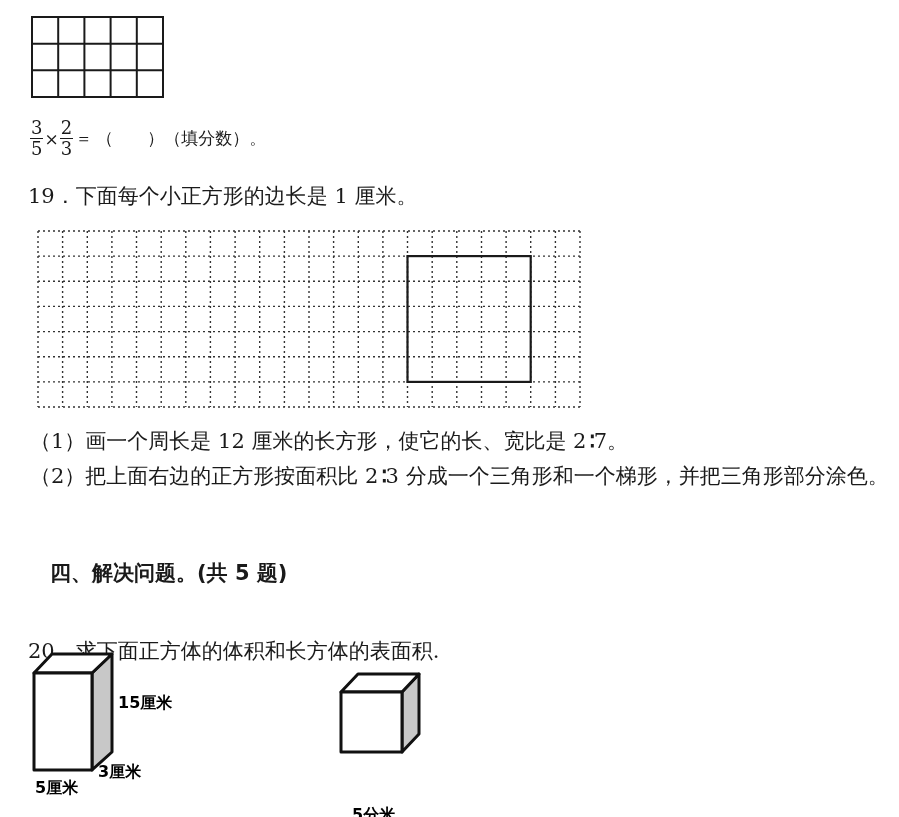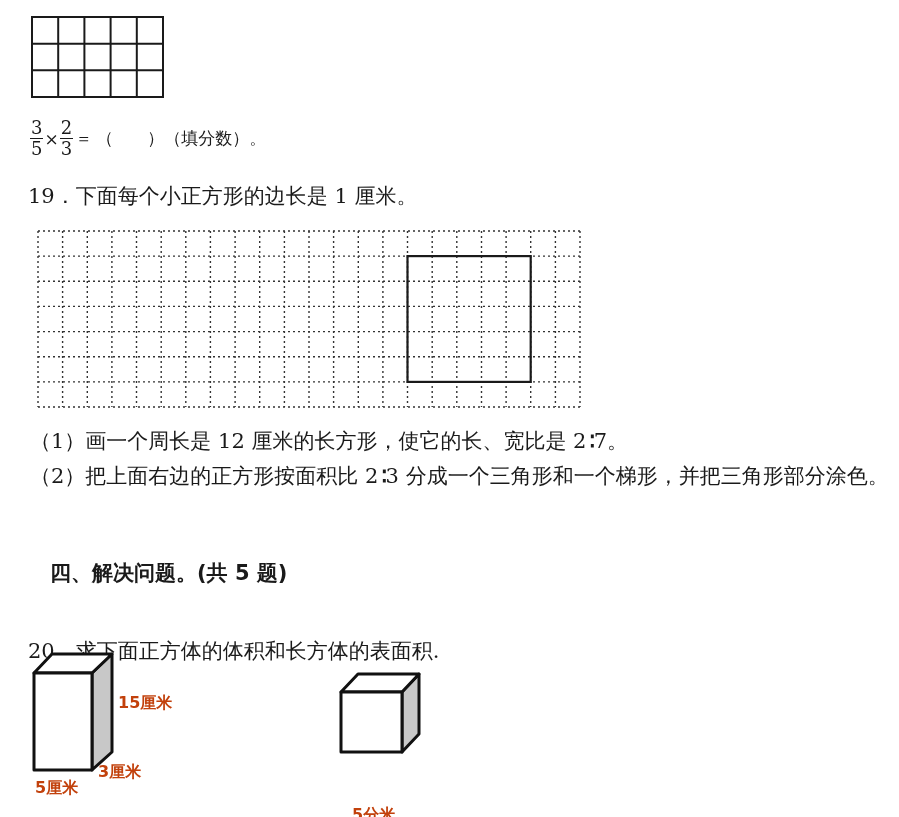--- a/index.html
+++ b/index.html
@@ -8,21 +8,21 @@
     font-family: "DejaVu Serif", "Liberation Serif", serif;
     color: #1a1a1a;
   }
   .abs { position: absolute; }
   .text { font-size: 21px; white-space: nowrap; line-height: 20px; }
   .bold { font-weight: bold; font-family: "DejaVu Sans", "Liberation Sans", sans-serif; }
   .frac { display: inline-flex; flex-direction: column; align-items: center; vertical-align: middle; font-size: 18px; line-height: 20px; }
   .frac .num { border-bottom: 1px solid #1a1a1a; padding: 0 1px; }
   .frac .den { }
   .expr { display: flex; align-items: center; font-size: 17px; }
-  .lbl { font-family: "DejaVu Sans", "Liberation Sans", sans-serif; font-weight: bold; font-size: 16px; color: #c2410c; white-space: nowrap; }
+  .lbl { font-family: "DejaVu Sans", "Liberation Sans", sans-serif; font-weight: bold; font-size: 16px; color: #000000; white-space: nowrap; }
 </style>
 </head>
 <body>
 
 <svg class="abs" style="left:30px;top:15px;" width="136" height="85" viewBox="0 0 136 85">
   <g stroke="#1a1a1a" stroke-width="2" fill="none">
     <rect x="2" y="2" width="131" height="80"></rect>
     <line x1="28.2" y1="2" x2="28.2" y2="82"></line>
     <line x1="54.4" y1="2" x2="54.4" y2="82"></line>
     <line x1="80.6" y1="2" x2="80.6" y2="82"></line>

